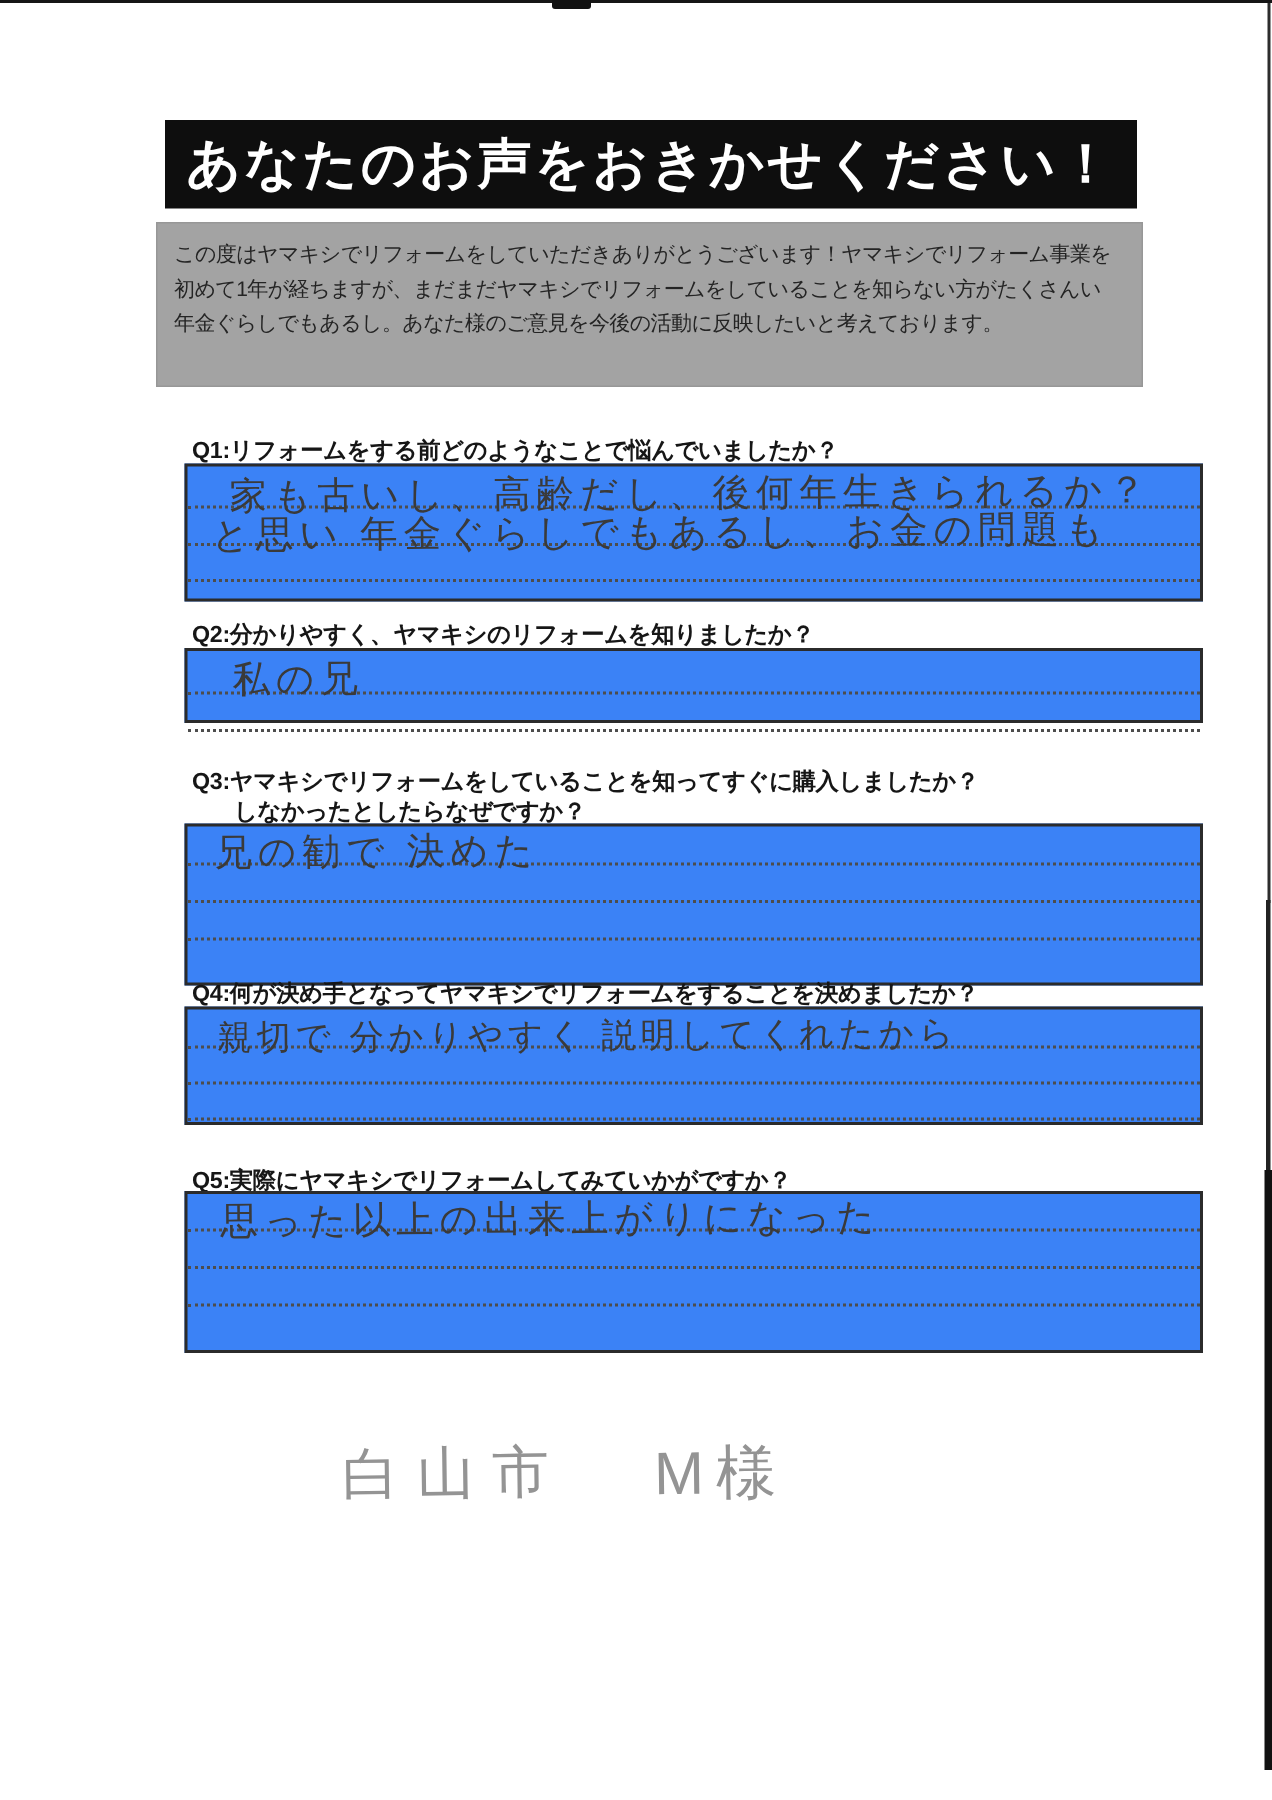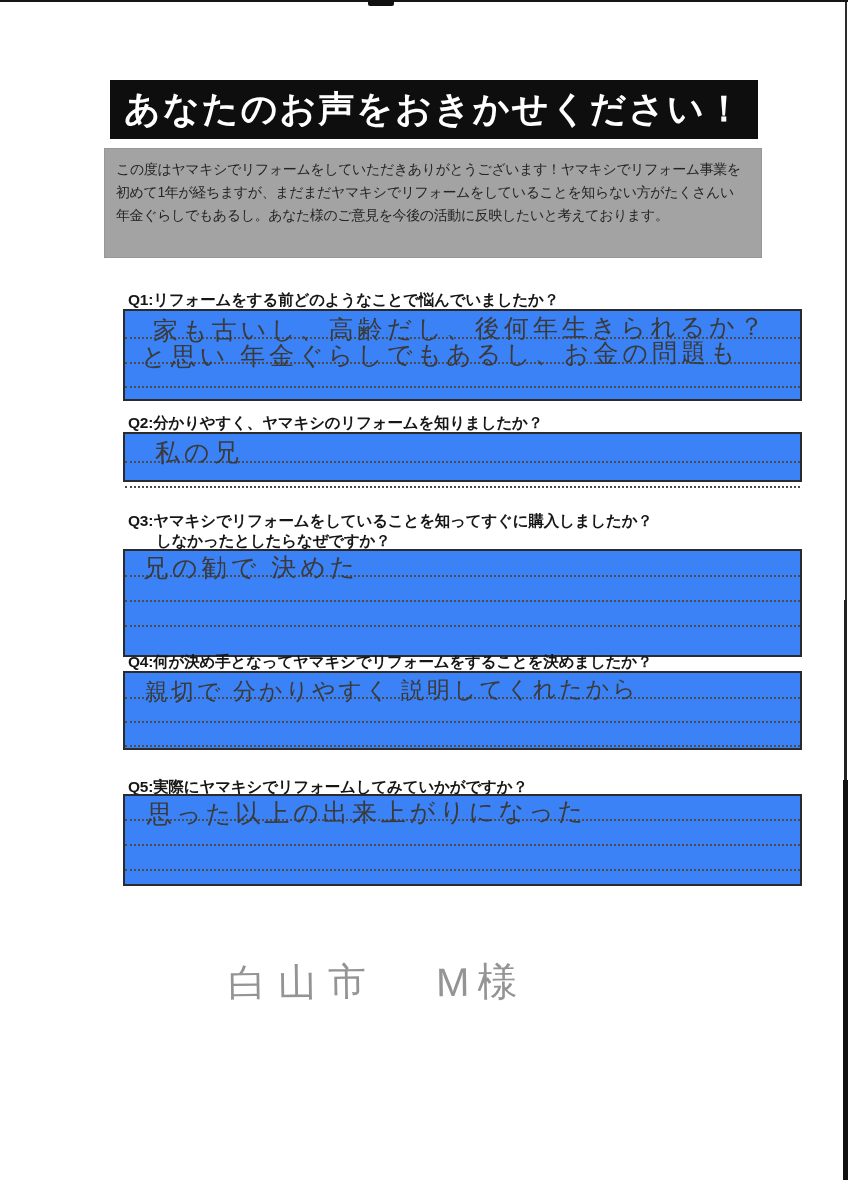--- a/index.html
+++ b/index.html
@@ -125,21 +125,21 @@
 
   <div class="qlabel" style="top:652px">Q4:何が決め手となってヤマキシでリフォームをすることを決めましたか？</div>
   <div class="qbox" style="top:671px;height:79px">
     <div class="rule" style="top:24px"></div>
     <div class="rule" style="top:48px"></div>
     <div class="rule" style="top:72px"></div>
     <div class="hw small" style="left:20px;top:2px">親切で 分かりやすく 説明してくれたから</div>
   </div>
 
   <div class="qlabel" style="top:777px">Q5:実際にヤマキシでリフォームしてみていかがですか？</div>
-  <div class="qbox" style="top:794px;height:92px">
+  <div class="qbox" style="top:794px;height:108px">
     <div class="rule" style="top:23px"></div>
     <div class="rule" style="top:48px"></div>
     <div class="rule" style="top:73px"></div>
     <div class="hw" style="left:22px;top:0px">思った以上の出来上がりになった</div>
   </div>
 
   <div class="signature">
     <span class="sig-city">白山市</span>
     <span class="sig-name">M様</span>
   </div>

